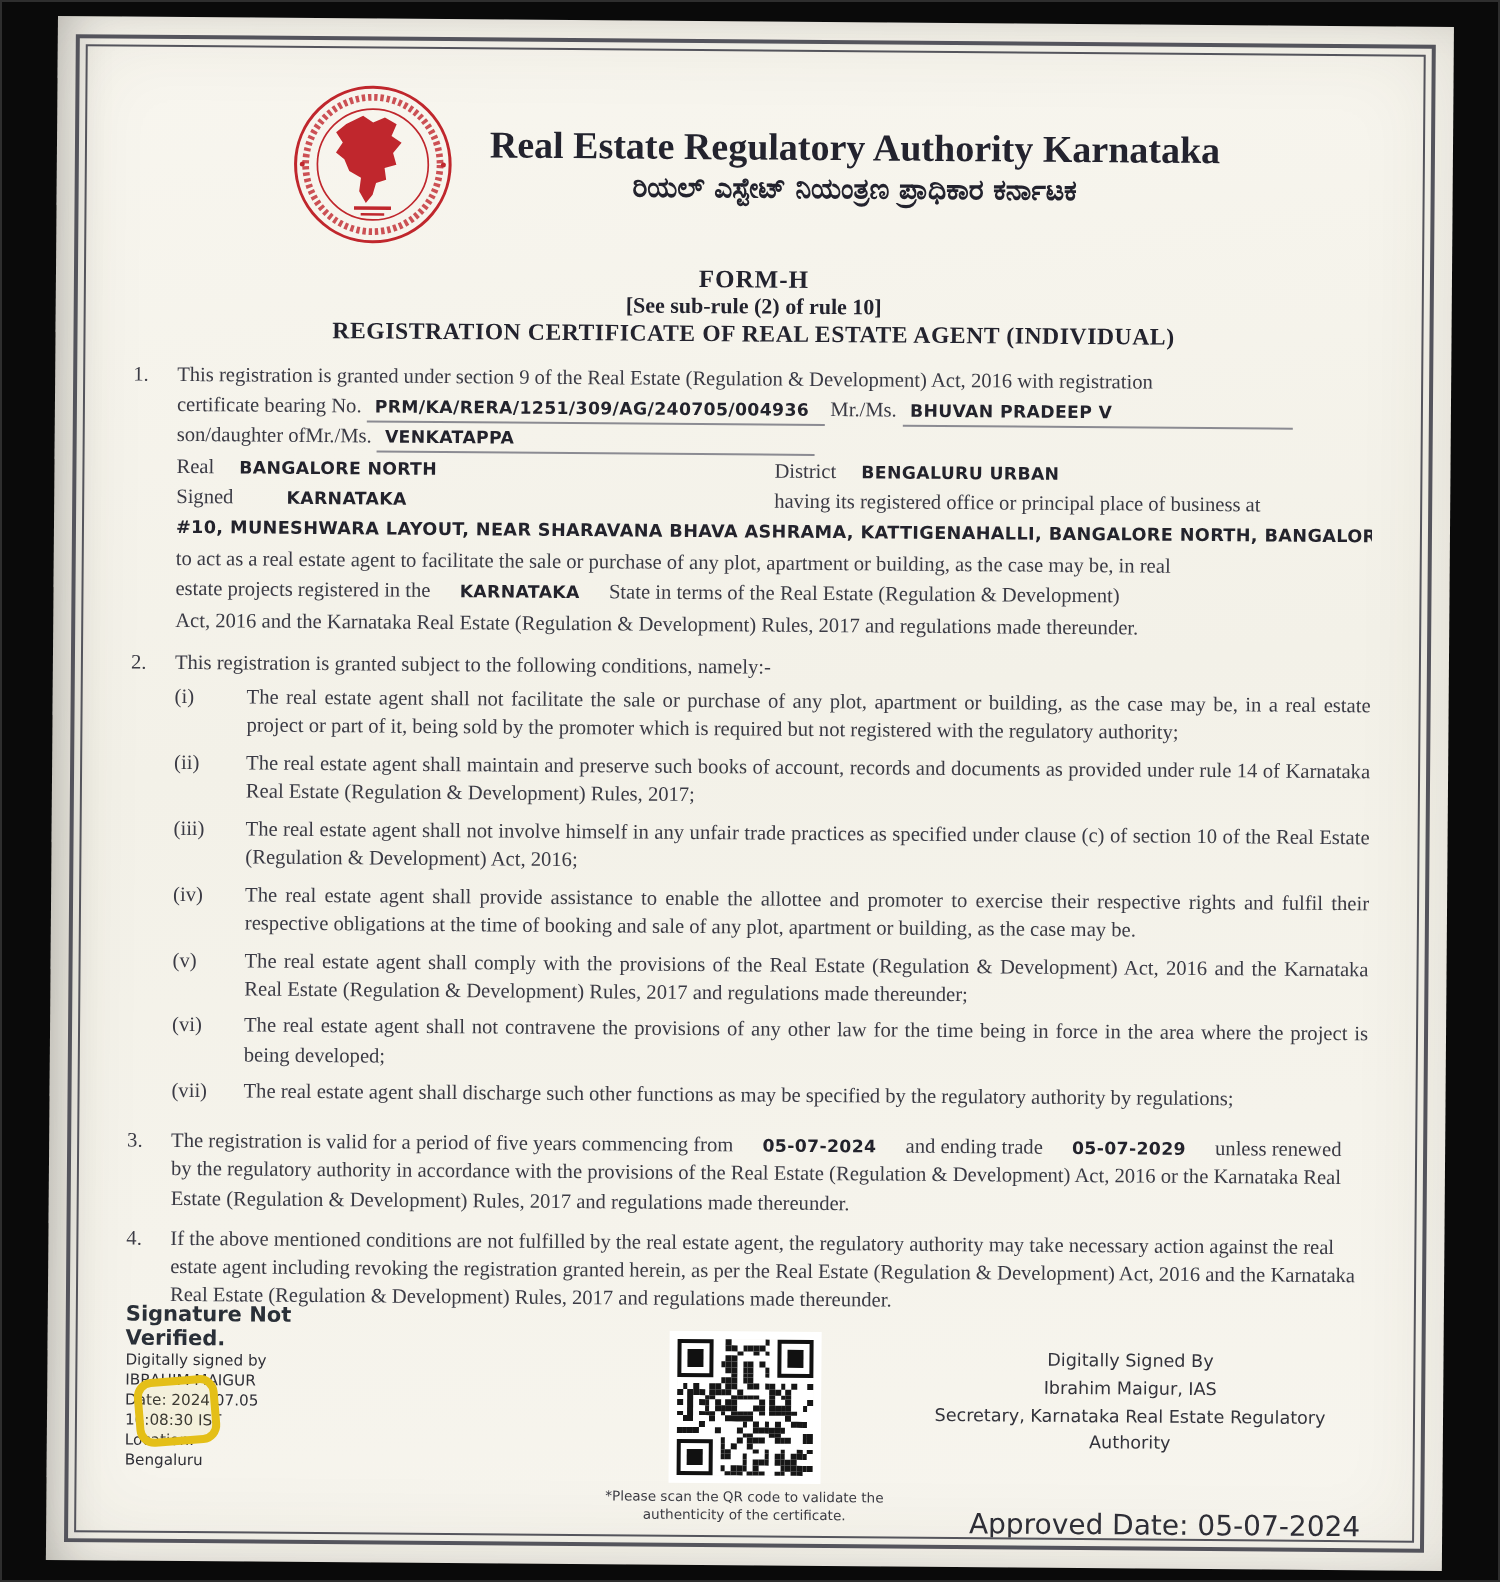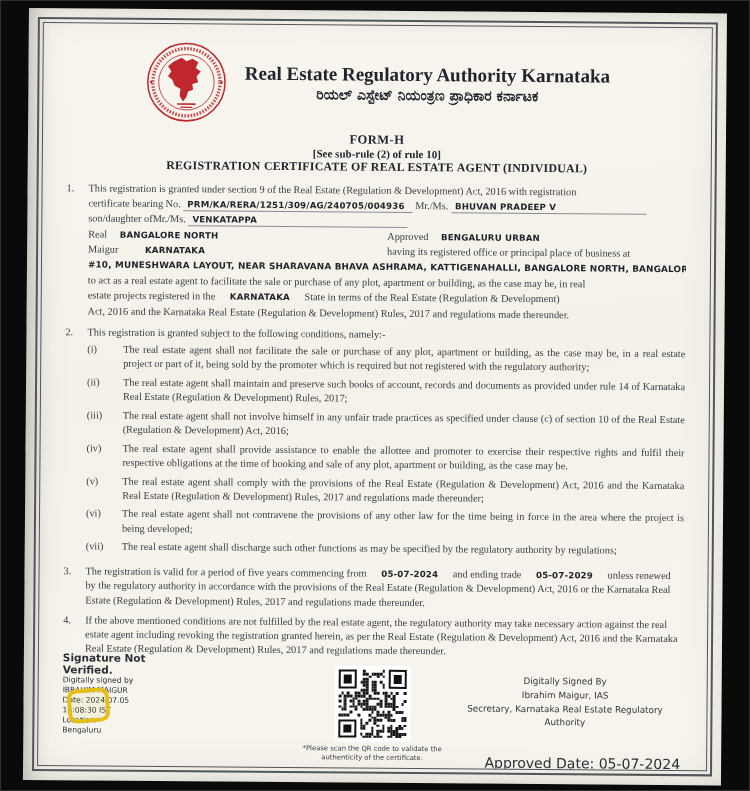--- a/index.html
+++ b/index.html
@@ -103,27 +103,27 @@
               <div class="ln">
                 <span>son/daughter ofMr./Ms.</span>
                 <span class="fld u wide">VENKATAPPA</span>
               </div>
               <div class="ln cols">
                 <span class="col">
                   <span>Real</span>
                   <span class="fld gap10">BANGALORE NORTH</span>
                 </span>
                 <span class="col">
-                  <span>Approved</span>
+                  <span>District</span>
                   <span class="fld gap10">BENGALURU URBAN</span>
                 </span>
               </div>
               <div class="ln cols">
                 <span class="col">
-                  <span>Maigur</span>
+                  <span>Signed</span>
                   <span class="fld gap24">KARNATAKA</span>
                 </span>
                 <span class="col">having its registered office or principal place of business at</span>
               </div>
               <div class="ln addr fld">#10, MUNESHWARA LAYOUT, NEAR SHARAVANA BHAVA ASHRAMA, KATTIGENAHALLI, BANGALORE NORTH, BANGALORE , #10, MUNESHWARA LAYOUT, NEAR SHARA</div>
               <div class="ln">to act as a real estate agent to facilitate the sale or purchase of any plot, apartment or building, as the case may be, in real</div>
               <div class="ln">
                 <span>estate projects registered in the</span>
                 <span class="fld date">KARNATAKA</span>
                 <span>State in terms of the Real Estate (Regulation &amp; Development)</span>

